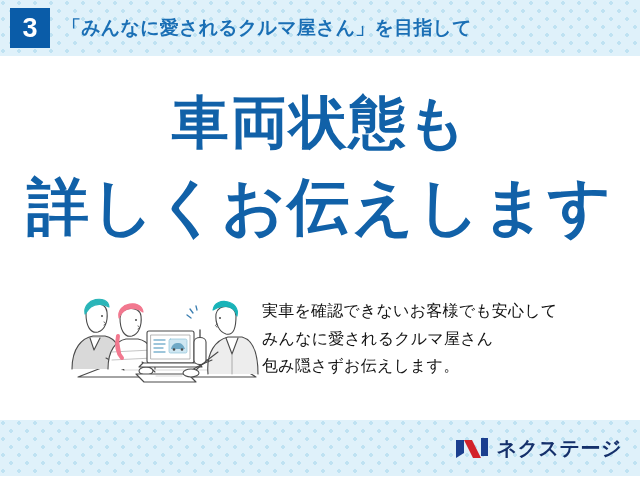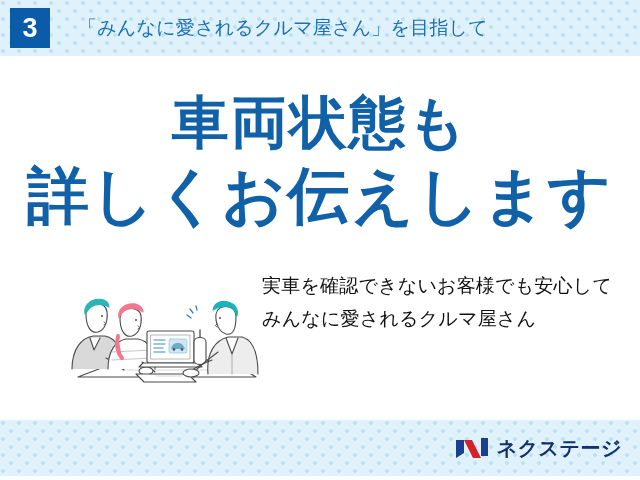--- a/index.html
+++ b/index.html
@@ -41,24 +41,24 @@
     color: #ffffff;
     font-size: 27px;
     font-weight: bold;
     display: flex;
     align-items: center;
     justify-content: center;
     flex: none;
     letter-spacing: 0;
   }
   #header-title {
-    margin-left: 28px;
+    margin-left: 12px;
     color: #1a6fb5;
     font-size: 19px;
-    font-weight: normal;
+    font-weight: bold;
     white-space: nowrap;
     letter-spacing: 0.2px;
   }
 
   
   #main {
     position: absolute;
     left: 0; top: 56px;
     width: 632px; height: 364px;
     background: #ffffff;
@@ -68,29 +68,29 @@
     position: absolute;
     left: 0; top: 36px;
     width: 640px;
     text-align: center;
     color: #1161a8;
     font-weight: bold;
     line-height: 1.08;
     letter-spacing: 2px;
   }
   .headline-line-1 { font-size: 57px; display: block; }
-  .headline-line-2 { font-size: 62px; display: block; margin-top: 9px; }
+  .headline-line-2 { font-size: 62px; display: block; margin-top: 20px; }
 
   
   #body-copy {
     position: absolute;
-    left: 262px; top: 214px;
+    left: 262px; top: 241px;
     width: 360px;
     color: #111111;
-    font-size: 19px;
+    font-size: 16px;
     line-height: 1.72;
     letter-spacing: 0.2px;
   }
   #body-copy span { display: block; white-space: nowrap; }
 
   
   #illustration {
     position: absolute;
     left: 60px; top: 218px;
     width: 200px; height: 125px;
@@ -222,20 +222,21 @@
             <path d="M133 39 L130 35"></path>
             <path d="M137 36 L136 32"></path>
           </g>
         </g>
       </svg>
     </div>
 
     <div id="body-copy">
       <span>実車を確認できないお客様でも安心して</span>
       <span>みんなに愛されるクルマ屋さん</span>
+      <span>包み隠さずお伝えします。</span>
     </div>
   </div>
 
   <div id="footer" class="dotband">
     <div id="brand-logo">
       <svg id="brand-mark" width="36" height="24" viewBox="0 0 36 24">
         <path d="M2 22 L2 4 L10 4 L10 17 Z" fill="#1b3f8f"></path>
         <path d="M10 4 L18 4 L27 22 L19 22 Z" fill="#d2222a"></path>
         <path d="M27 2 L34 2 L34 20 L27 20 Z" fill="#1b3f8f"></path>
         <path d="M10 17 L10 4 L18 4 L27 22 L27 2 L34 2 L34 20 L26 22 Z" fill="none"></path>

